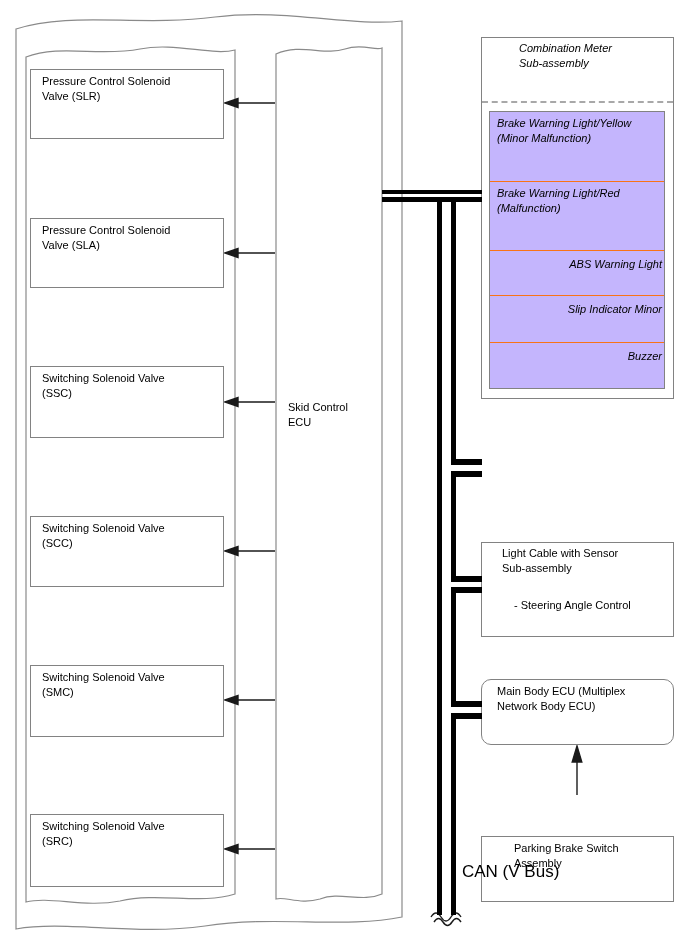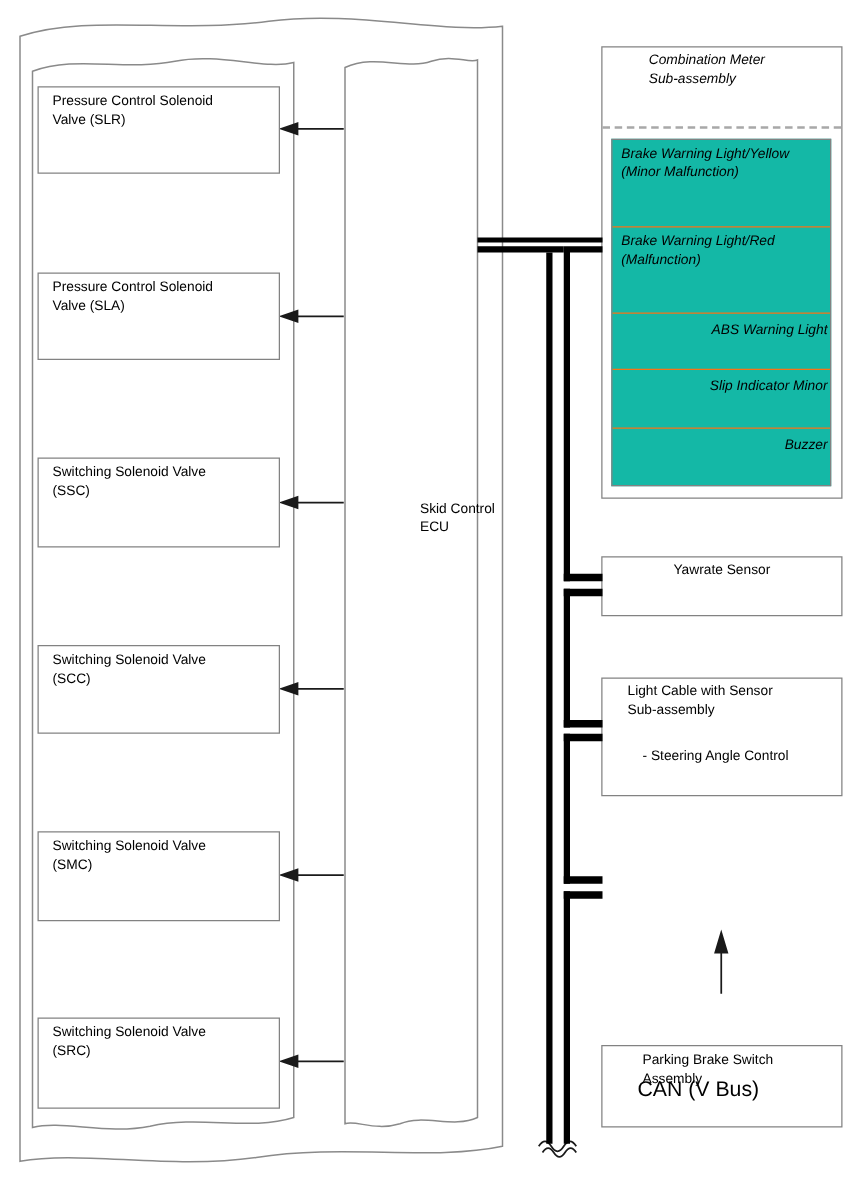--- a/index.html
+++ b/index.html
@@ -8,28 +8,28 @@
     font-family:"Liberation Sans","DejaVu Sans",sans-serif;
     font-size:11px; line-height:15px; color:#000;
     overflow:hidden;
   }
   #stage svg.layer { position:absolute; left:0; top:0; }
   .box {
     position:absolute; box-sizing:border-box;
     border:1px solid #828282; background:#fff;
   }
   .txt { white-space:pre-line; }
-  .lbl { position:absolute; white-space:pre-line;margin-left:48px; }
+  .lbl { position:absolute; white-space:pre-line; }
   .bus { position:absolute; background:#000; }
   .center { text-align:center; }
   
   .cm-title { position:absolute; left:37px; top:3px; }
   .cm-divider { position:absolute; left:0; right:0; top:63px; border-top:2px dashed #a8a8a8; }
   .cm-stack { position:absolute; left:7px; top:73px; width:176px; height:278px;
-              border:1px solid #828282; box-sizing:border-box; background:#14b8a6; }
+              border:1px solid #828282; box-sizing:border-box; background:#c4b5fd; }
   .cm-sec { box-sizing:border-box; padding:4px 6px 0 7px; }
   .cm-sec + .cm-sec { border-top:1px solid #f97316; }
   .cm-sec.center { padding-left:2px; padding-right:2px; padding-top:6px;text-align:right; }
 </style>
 </head>
 <body>
 
 <div id="stage">
 
   <svg class="layer" width="688" height="949" viewBox="0 0 688 949">
@@ -127,30 +127,31 @@
       </div>
       <div class="cm-sec center" style="height:47px;">
         <div class="txt">Slip Indicator Minor</div>
       </div>
       <div class="cm-sec center" style="height:48px;">
         <div class="txt">Buzzer</div>
       </div>
     </div>
   </div>
 
-  <div class="box center" style="left:481px; top:445px; width:193px; height:48px; padding-top:3px;">
-    <div class="txt">Yawrate Sensor</div>
-  </div>
 
   <div class="box" style="left:481px; top:542px; width:193px; height:95px;">
     <div class="txt" style="position:absolute; left:20px; top:3px;">Light Cable with Sensor
 Sub-assembly</div>
     <div class="txt" style="position:absolute; left:32px; top:55px;">- Steering Angle Control</div>
   </div>
 
+  <div class="box" style="left:481px; top:679px; width:193px; height:66px; border-radius:10px; padding:4px 8px 0 15px;">
+    <div class="txt">Main Body ECU (Multiplex
+Network Body ECU)</div>
+  </div>
 
   <div class="box" style="left:481px; top:836px; width:193px; height:66px; padding:4px 8px 0 32px;">
     <div class="txt">Parking Brake Switch
 Assembly</div>
   </div>
 
   <div class="lbl" style="left:462px; top:864px; font-size:17px;">CAN (V Bus)</div>
 
   <div class="bus" style="left:382px; top:190px; width:100px; height:4px;"></div>
   <div class="bus" style="left:382px; top:197px; width:69px;  height:5px;"></div>

